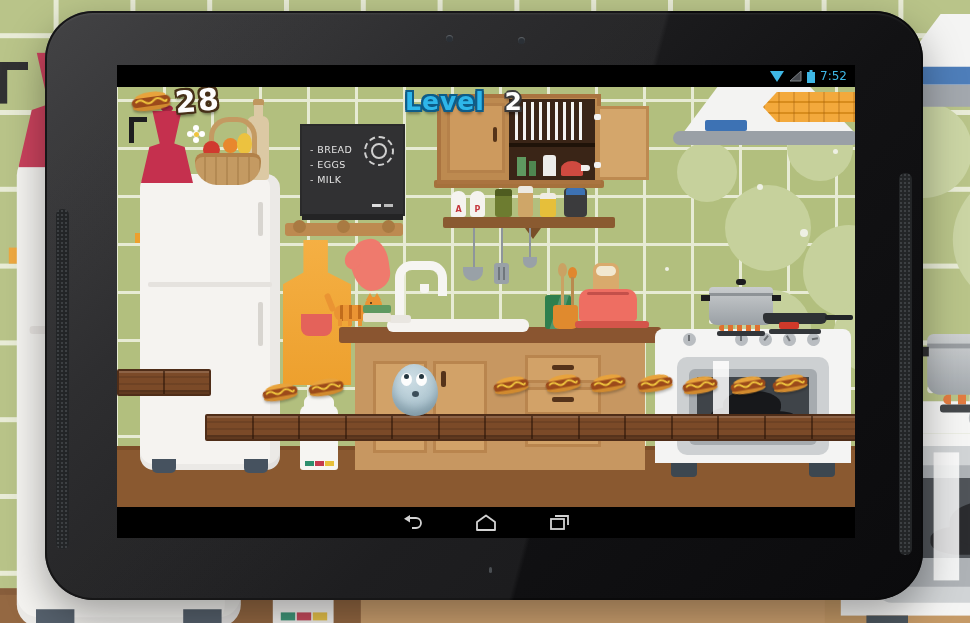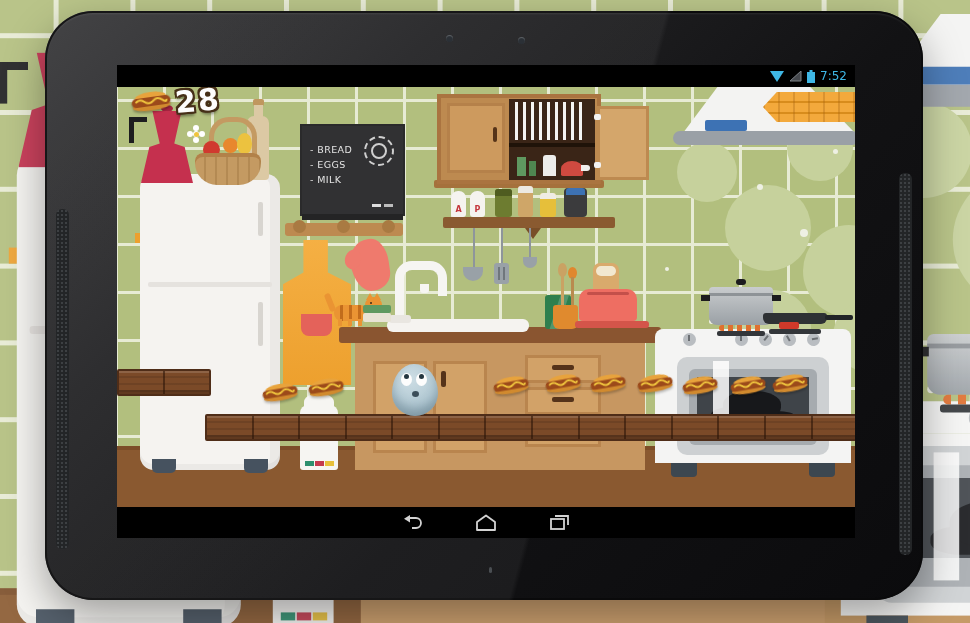--- a/index.html
+++ b/index.html
@@ -747,20 +747,24 @@
             <span class="char-eye e1"></span>
             <span class="char-eye e2"></span>
             <span class="char-mouth"></span>
           </div>
 
           <div class="hud">
             <svg class="hud-hotdog" viewBox="0 0 36 18">
                 <use href="#hotdog-symbol"></use>
               </svg>
             <span class="hud-score">28</span>
+            <span class="hud-level">
+              <span class="lv">Level</span>
+              <span class="num">2</span>
+            </span>
           </div>
 
         <div class="hotdog" style="left: 145px; top: 296px;"><svg viewBox="0 0 36 18" width="36" height="18">
                 <use href="#hotdog-symbol"></use>
               </svg></div>
             <div class="hotdog" style="left: 191px; top: 291px;"><svg viewBox="0 0 36 18" width="36" height="18">
                 <use href="#hotdog-symbol"></use>
               </svg></div>
             <div class="hotdog" style="left: 376px; top: 289px;"><svg viewBox="0 0 36 18" width="36" height="18">
                 <use href="#hotdog-symbol"></use>

